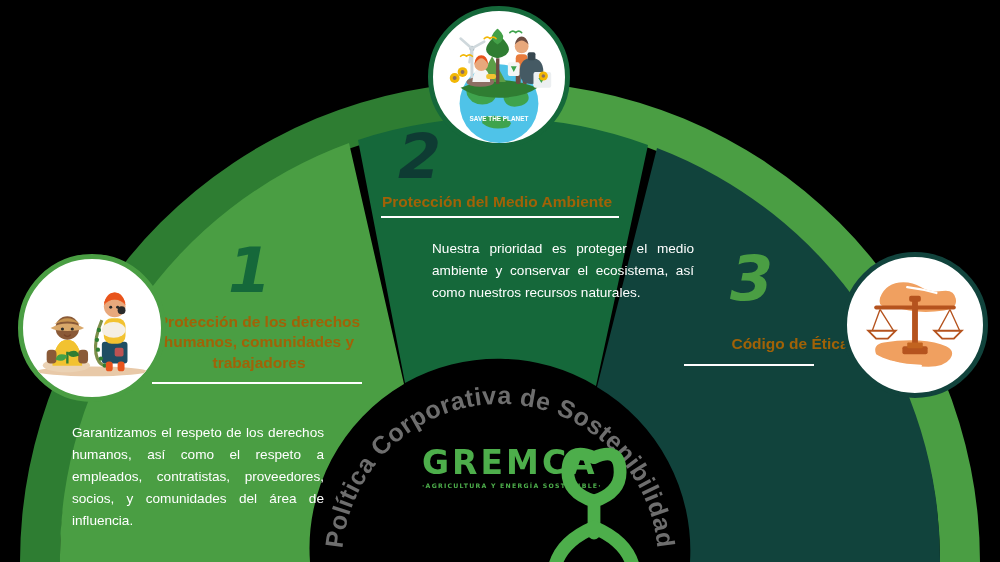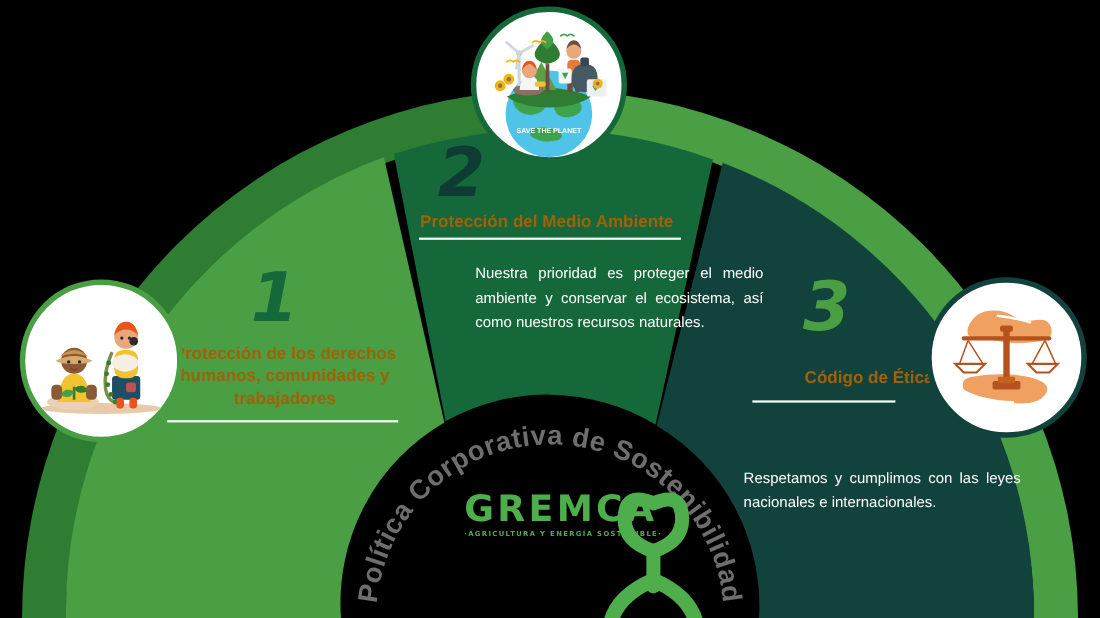--- a/index.html
+++ b/index.html
@@ -154,30 +154,30 @@
       <path id="archPath" d="M 342 562 A 158 158 0 0 1 658 562" fill="none"></path>
       <text font-family="Liberation Sans, sans-serif" font-size="25" font-weight="700" fill="#6E6E6E" letter-spacing="0.5">
         <textPath href="#archPath" startOffset="50%" text-anchor="middle">Política Corporativa de Sostenibilidad</textPath>
       </text>
     </g>
   </svg>
 
   <div class="seg-num" id="num1" style="color: rgb(21, 104, 58);">1</div>
   <div class="seg-title" id="title1">Protección de los derechos humanos, comunidades y trabajadores</div>
   <div class="seg-rule" id="rule1"></div>
+  <div class="seg-body" id="body1">Garantizamos el respeto de los derechos humanos, así como el respeto a empleados, contratistas, proveedores, socios, y comunidades del área de influencia.</div>
 
   <div class="seg-num" id="num2" style="color: rgb(14, 59, 51);">2</div>
   <div class="seg-title" id="title2">Protección del Medio Ambiente</div>
   <div class="seg-rule" id="rule2"></div>
   <div class="seg-body" id="body2">Nuestra prioridad es proteger el medio ambiente y conservar el ecosistema, así como nuestros recursos naturales.</div>
 
   <div class="seg-num" id="num3" style="color: rgb(74, 158, 67);">3</div>
   <div class="seg-title" id="title3">Código de Ética</div>
   <div class="seg-rule" id="rule3"></div>
-  <div class="seg-body" id="body3">Respetamos y cumplimos con las leyes nacionales e internacionales.</div>
 
   <div class="badge" id="badge-left" style="border-color: rgb(74, 158, 67);">
     <svg viewBox="0 0 140 140">
 
       <ellipse cx="70" cy="114" rx="56" ry="5" fill="#E8C9A8"></ellipse>
 
       <ellipse cx="44" cy="108" rx="24" ry="7" fill="#EBD2B4"></ellipse>
       <path d="M30 108 q2 -26 15 -26 q13 0 15 26 z" fill="#F2C230"></path>
       <path d="M30 108 q2 -26 15 -26 q13 0 15 26 z" fill="#F2C230"></path>
       <circle cx="45" cy="70" r="12" fill="#8A5A37"></circle>

